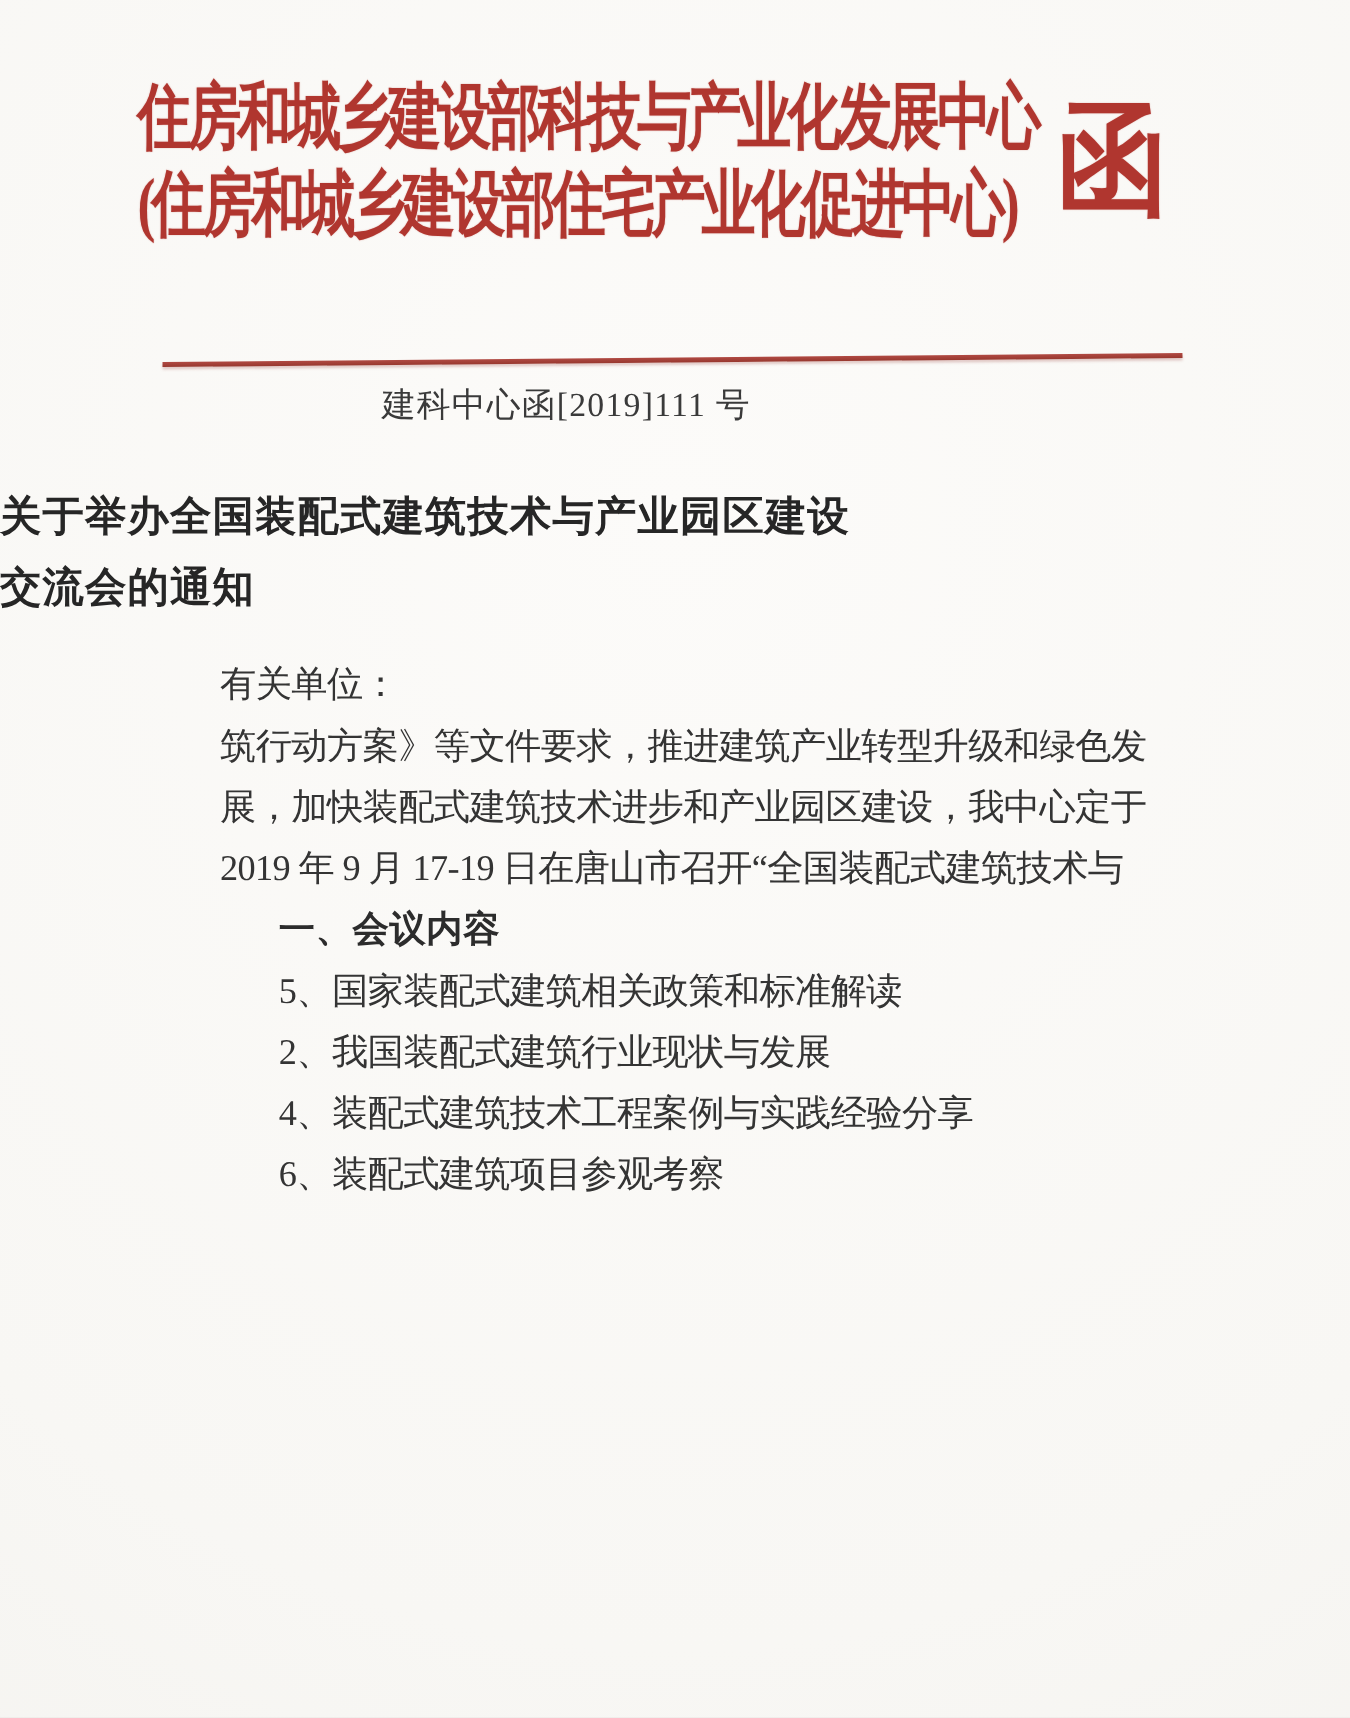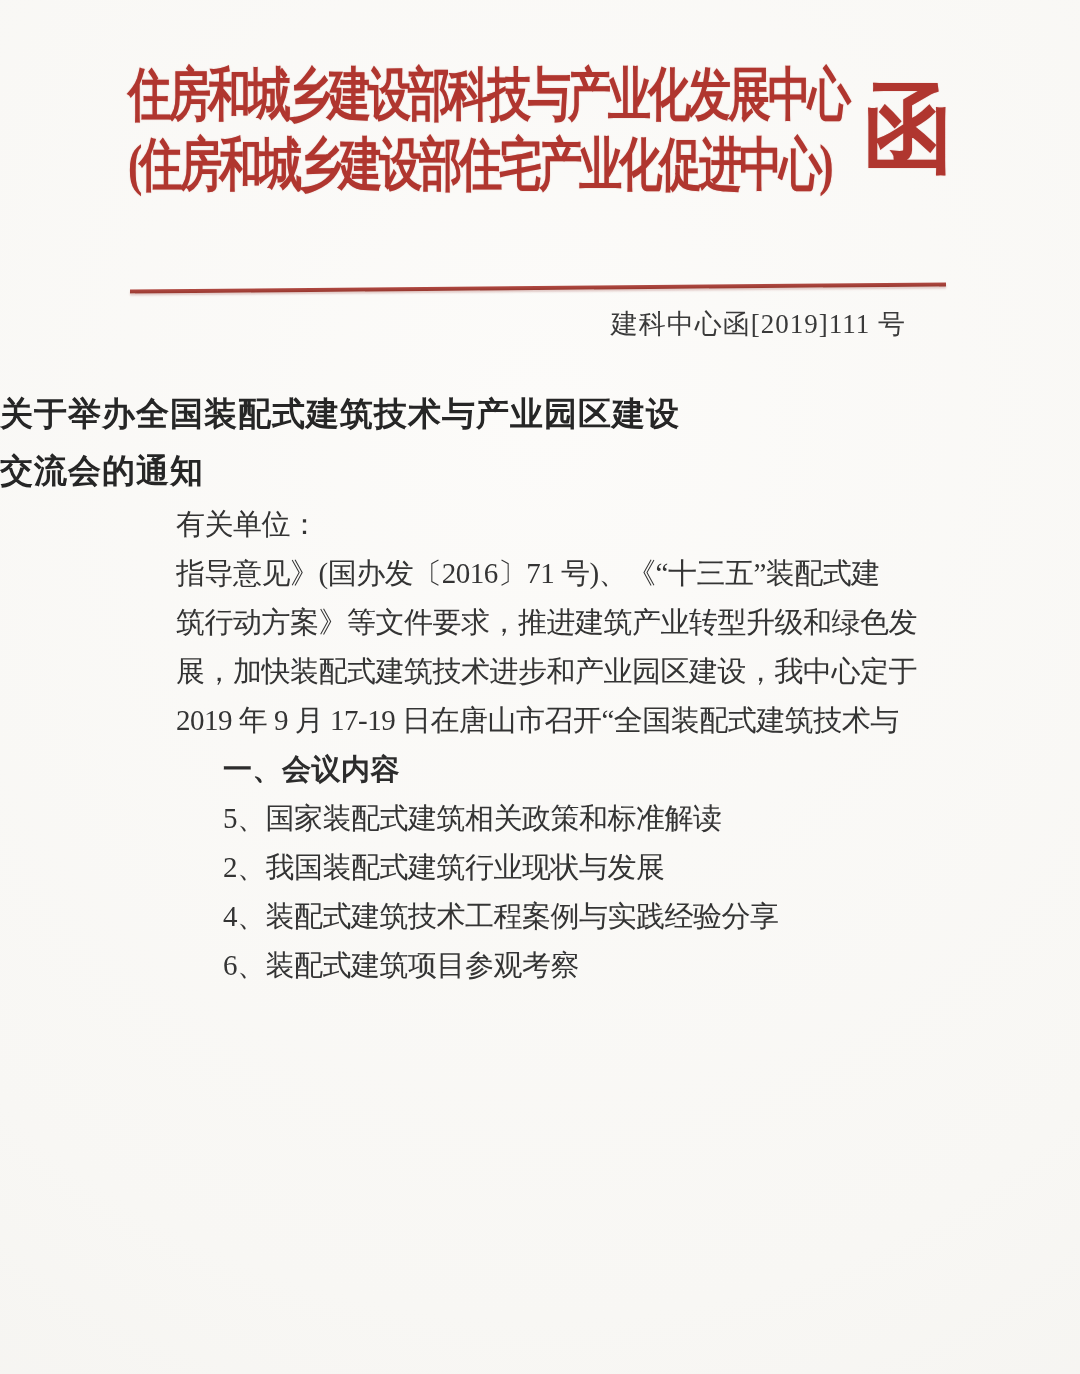--- a/index.html
+++ b/index.html
@@ -23,21 +23,21 @@
     overflow:hidden;
     background:
       radial-gradient(ellipse 140% 120% at 50% 30%, #fcfbf9 0%, #f8f7f4 55%, #f1f0ec 100%);
     color:var(--ink);
   }
 
   
   .letterhead{
     display:flex;
     align-items:center;
-    justify-content:flex-start;
+    justify-content:flex-end;
     padding:60px 146px 0 128px;
   }
   .org-lines{ flex:0 0 auto; }
   .org-line{
     color:var(--red);
     font-weight:bold;
     font-size:43px;
     letter-spacing:-3px;
     white-space:nowrap;
     height:70px;
@@ -62,39 +62,40 @@
     background:linear-gradient(180deg,#b14a43 0%, #98382f 100%);
     margin:86px 134px 0 130px;
     transform:rotate(-0.5deg);
     box-shadow:0 2px 2px rgba(150,60,55,.25);
   }
 
   
   .doc-number{
     margin-top:16px;
     padding-right:174px;
-    text-align:right;
+    text-align:center;
     font-size:27px;
     letter-spacing:1px;
     color:#3a3a3a;
   }
 
   
   .title{
     margin-top:44px;
     text-align:left;
     font-size:33px;
     font-weight:bold;
     color:var(--title-ink);
     line-height:57px;
     letter-spacing:1px;
   }
 
   
   .doc-body{
+    margin-top:24px;
     padding:0 168px 0 176px;
     font-size:29px;
     letter-spacing:-0.5px;
     color:var(--ink);
   }
   .bodyline{
     line-height:49px;
     white-space:nowrap;
   }
   .indent{ padding-left:47px; }
@@ -123,21 +124,20 @@
   <div class="doc-number">建科中心函[2019]111 号</div>
 
   <div class="title">
     <div>关于举办全国装配式建筑技术与产业园区建设</div>
     <div>交流会的通知</div>
   </div>
 
   <div class="doc-body">
     <div class="bodyline">有关单位：</div>
 
-    <div class="bodyline">指导意见》(国办发〔2016〕71 号)、《“十三五”装配式建</div>
     <div class="bodyline">筑行动方案》等文件要求，推进建筑产业转型升级和绿色发</div>
     <div class="bodyline">展，加快装配式建筑技术进步和产业园区建设，我中心定于</div>
     <div class="bodyline">2019 年 9 月 17-19 日在唐山市召开“全国装配式建筑技术与</div>
 
     <div class="bodyline indent section-heading">一、会议内容</div>
 
     <div class="bodyline indent">5、国家装配式建筑相关政策和标准解读</div>
     <div class="bodyline indent">2、我国装配式建筑行业现状与发展</div>
     <div class="bodyline indent">4、装配式建筑技术工程案例与实践经验分享</div>
     <div class="bodyline indent">6、装配式建筑项目参观考察</div>

